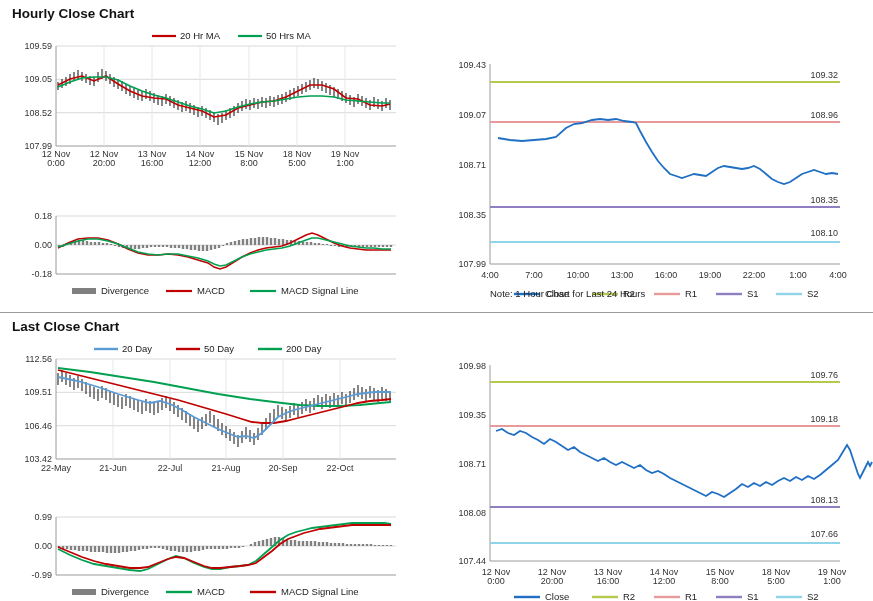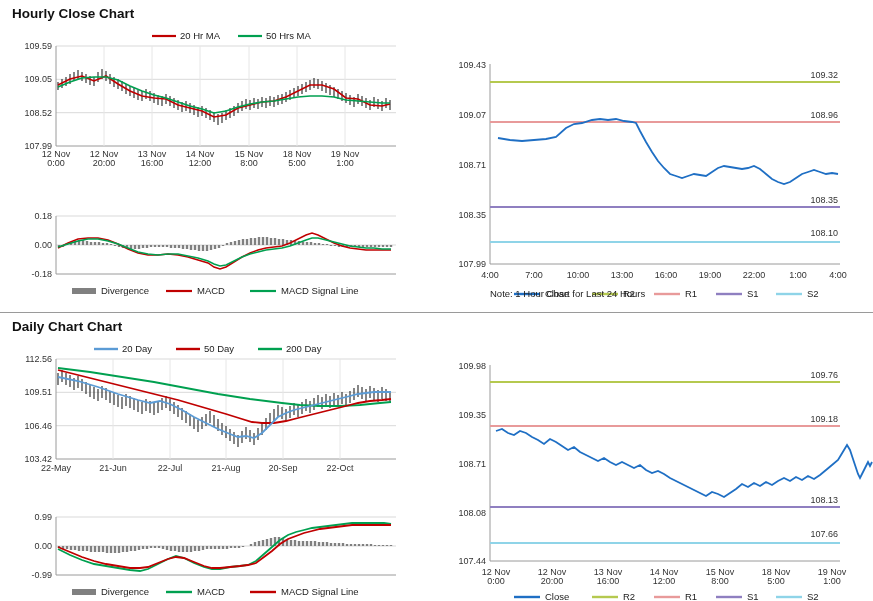--- a/index.html
+++ b/index.html
@@ -328,21 +328,21 @@
       </g>
     </svg>
 
     <div style="position:absolute;left:490px;top:288px;width:350px;" class="note">Note: 1 Hour Chart for Last 24 Hours</div>
   </div>
 
   <hr class="hr" style="margin-top:12px;">
 
   <div class="sect">
     <div class="sec-hdr">
-      <span class="panel-title">Daily Chart Chart</span>
+      <span class="panel-title">Last Close Chart</span>
     </div>
 
     <svg width="873" height="276" viewBox="0 0 873 276">
 
       <g>
         <rect x="56" y="22" width="340" height="100" fill="#ffffff"></rect>
         <line x1="56" y1="22" x2="396" y2="22" stroke="#d9d9d9"></line>
         <line x1="56" y1="55.3" x2="396" y2="55.3" stroke="#d9d9d9"></line>
         <line x1="56" y1="88.7" x2="396" y2="88.7" stroke="#d9d9d9"></line>
         <line x1="56" y1="122" x2="396" y2="122" stroke="#9a9a9a"></line>

